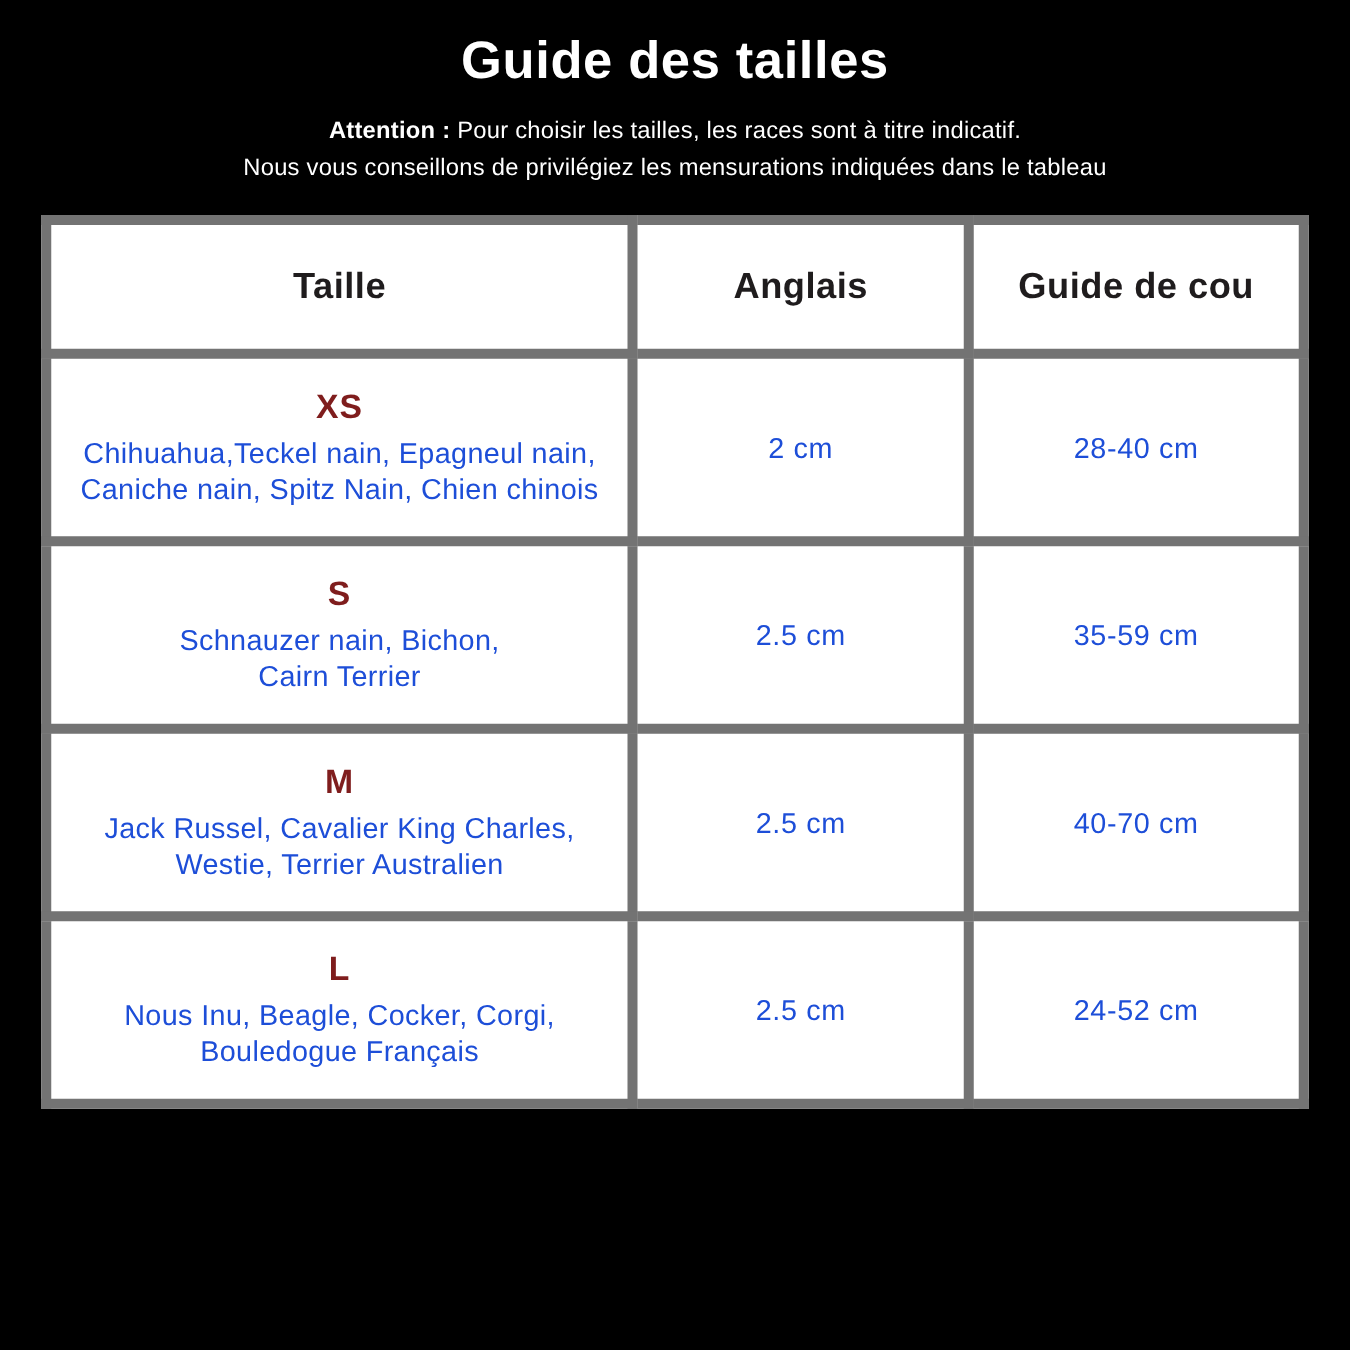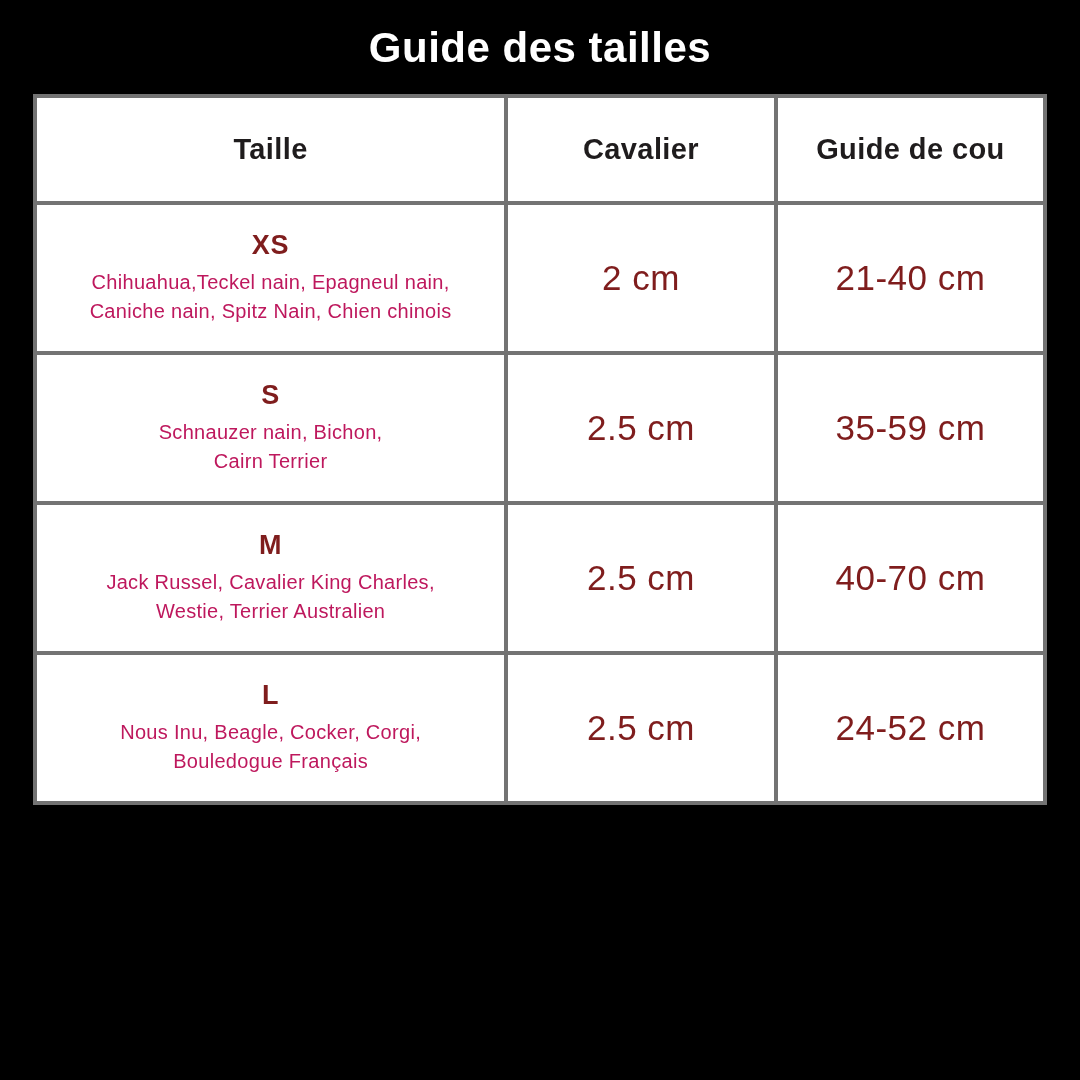--- a/index.html
+++ b/index.html
@@ -38,21 +38,21 @@
     table-layout: fixed;
     width: 1014px;
     margin: 22px auto 0 auto;
     background: #ffffff;
   }
   col.c-taille  { width: 46.65%; }
   col.c-largeur { width: 26.70%; }
   col.c-tour    { width: 26.65%; }
 
   th, td {
-    border: 4px solid #737373;
+    border: 8px solid #737373;
     background: #ffffff;
     text-align: center;
     vertical-align: middle;
     padding: 0 12px;
   }
   thead tr { height: 107px; }
   tbody tr { height: 150px; }
   tbody tr.row-xl { height: 172px; }
 
   th {
@@ -62,62 +62,66 @@
     letter-spacing: 0.4px;
   }
   .size-label {
     font-size: 27px;
     font-weight: 700;
     color: #7f1d1d;
     letter-spacing: 0.8px;
     margin-bottom: 7px;
   }
   .breed-list {
-    font-size: 20px;
+    font-size: 23px;
     line-height: 29px;
-    color: #be185d;
+    color: #1d4ed8;
     letter-spacing: 0.3px;
     white-space: pre-line;
   }
   .cell-value {
-    font-size: 35px;
-    color: #7f1d1d;
+    font-size: 23px;
+    color: #1d4ed8;
     letter-spacing: 0.5px;
   }
 </style>
 </head>
 <body>
 
 <div class="page">
 
   <h1 class="title">Guide des tailles</h1>
 
+  <p class="note">
+    <span class="note-line"><strong>Attention :</strong><span> Pour choisir les tailles, les races sont à titre indicatif.</span></span>
+    <span class="note-line">Nous vous conseillons de privilégiez les mensurations indiquées dans le tableau</span>
+  </p>
 
   <table class="size-table">
     <colgroup>
       <col class="c-taille">
       <col class="c-largeur">
       <col class="c-tour">
     </colgroup>
     <thead>
       <tr>
         <th>Taille</th>
-        <th>Cavalier</th>
+        <th>Anglais</th>
         <th>Guide de cou</th>
       </tr>
     </thead>
     <tbody>
       <tr class="row-xs">
         <td>
           <div class="size-label">XS</div>
           <div class="breed-list">Chihuahua,Teckel nain, Epagneul nain,
 Caniche nain, Spitz Nain, Chien chinois</div>
         </td>
         <td class="cell-value">2 cm</td>
-        <td class="cell-value">21-40 cm</td>
+        <td class="cell-value">28-40 cm</td>
       </tr>
       <tr class="row-s">
         <td>
           <div class="size-label">S</div>
           <div class="breed-list">Schnauzer nain, Bichon,
 Cairn Terrier</div>
         </td>
         <td class="cell-value">2.5 cm</td>
         <td class="cell-value">35-59 cm</td>
       </tr>

